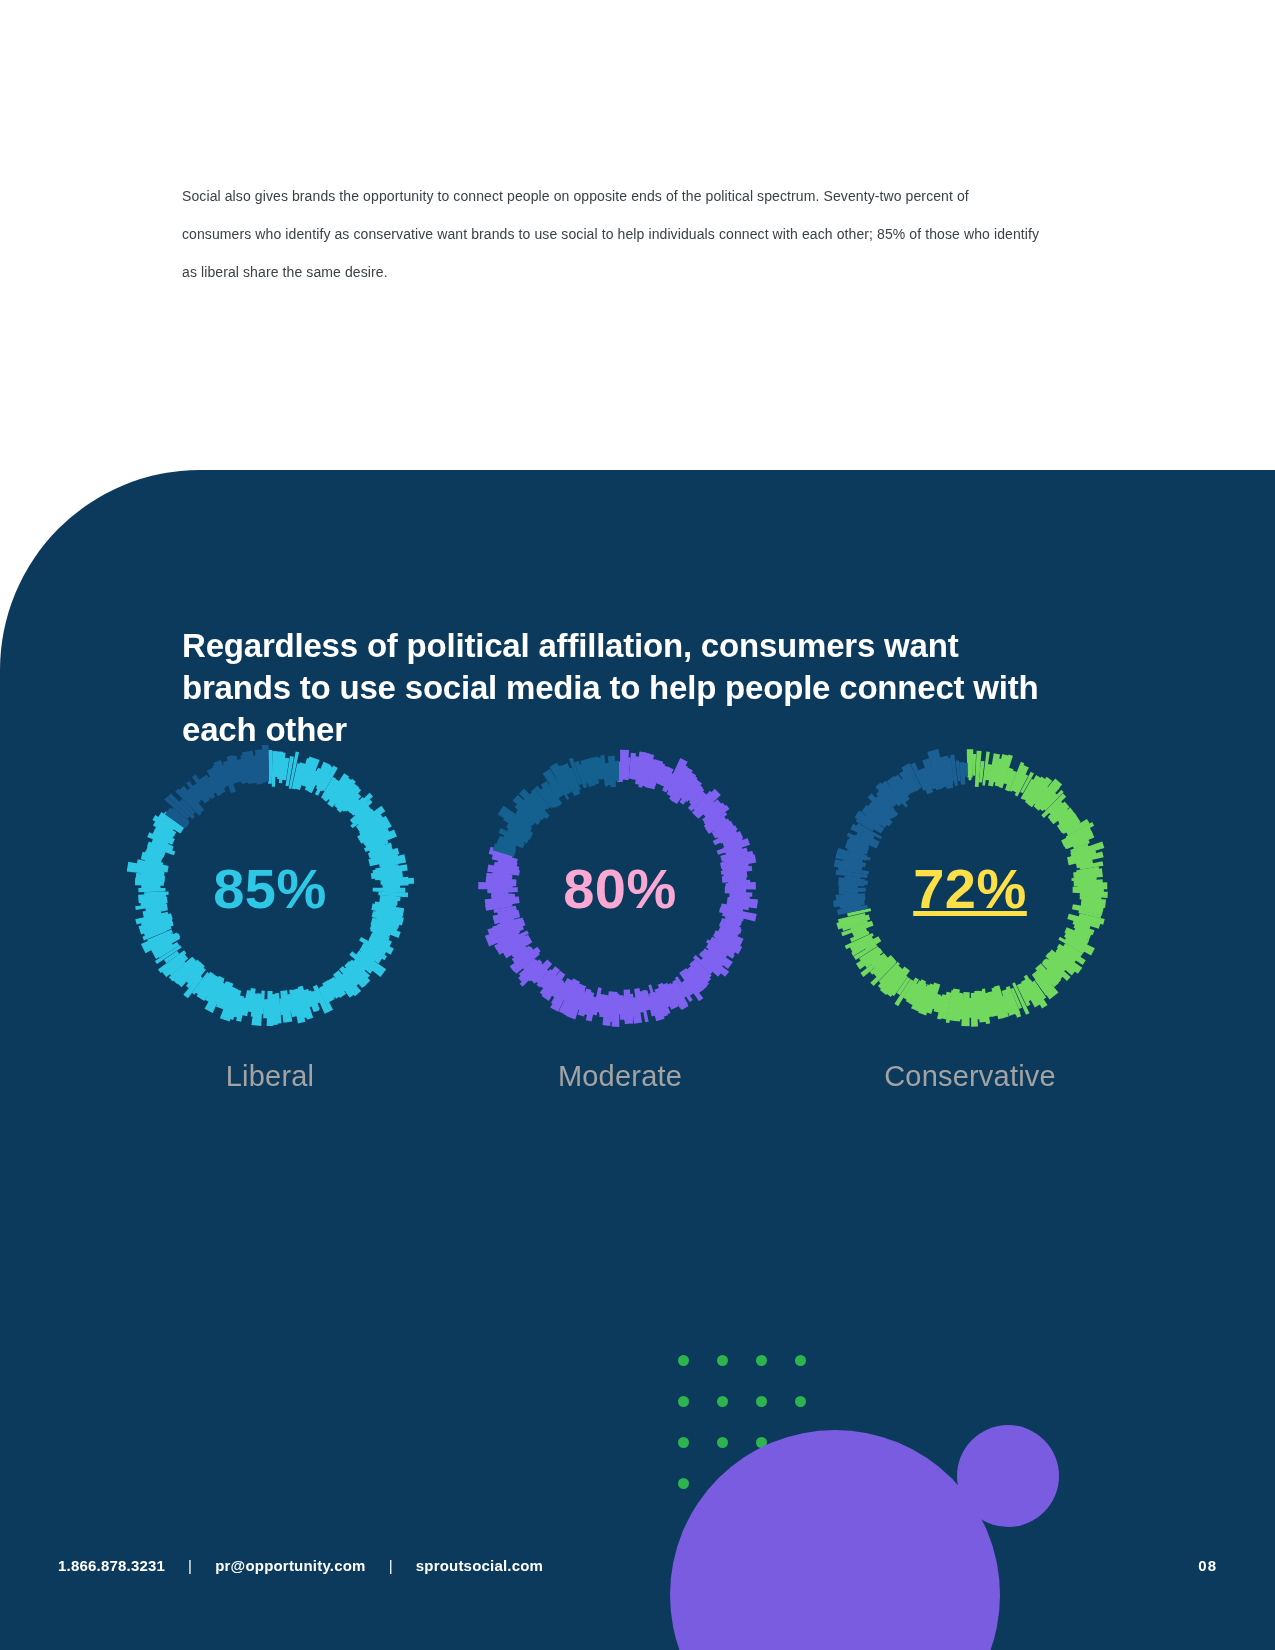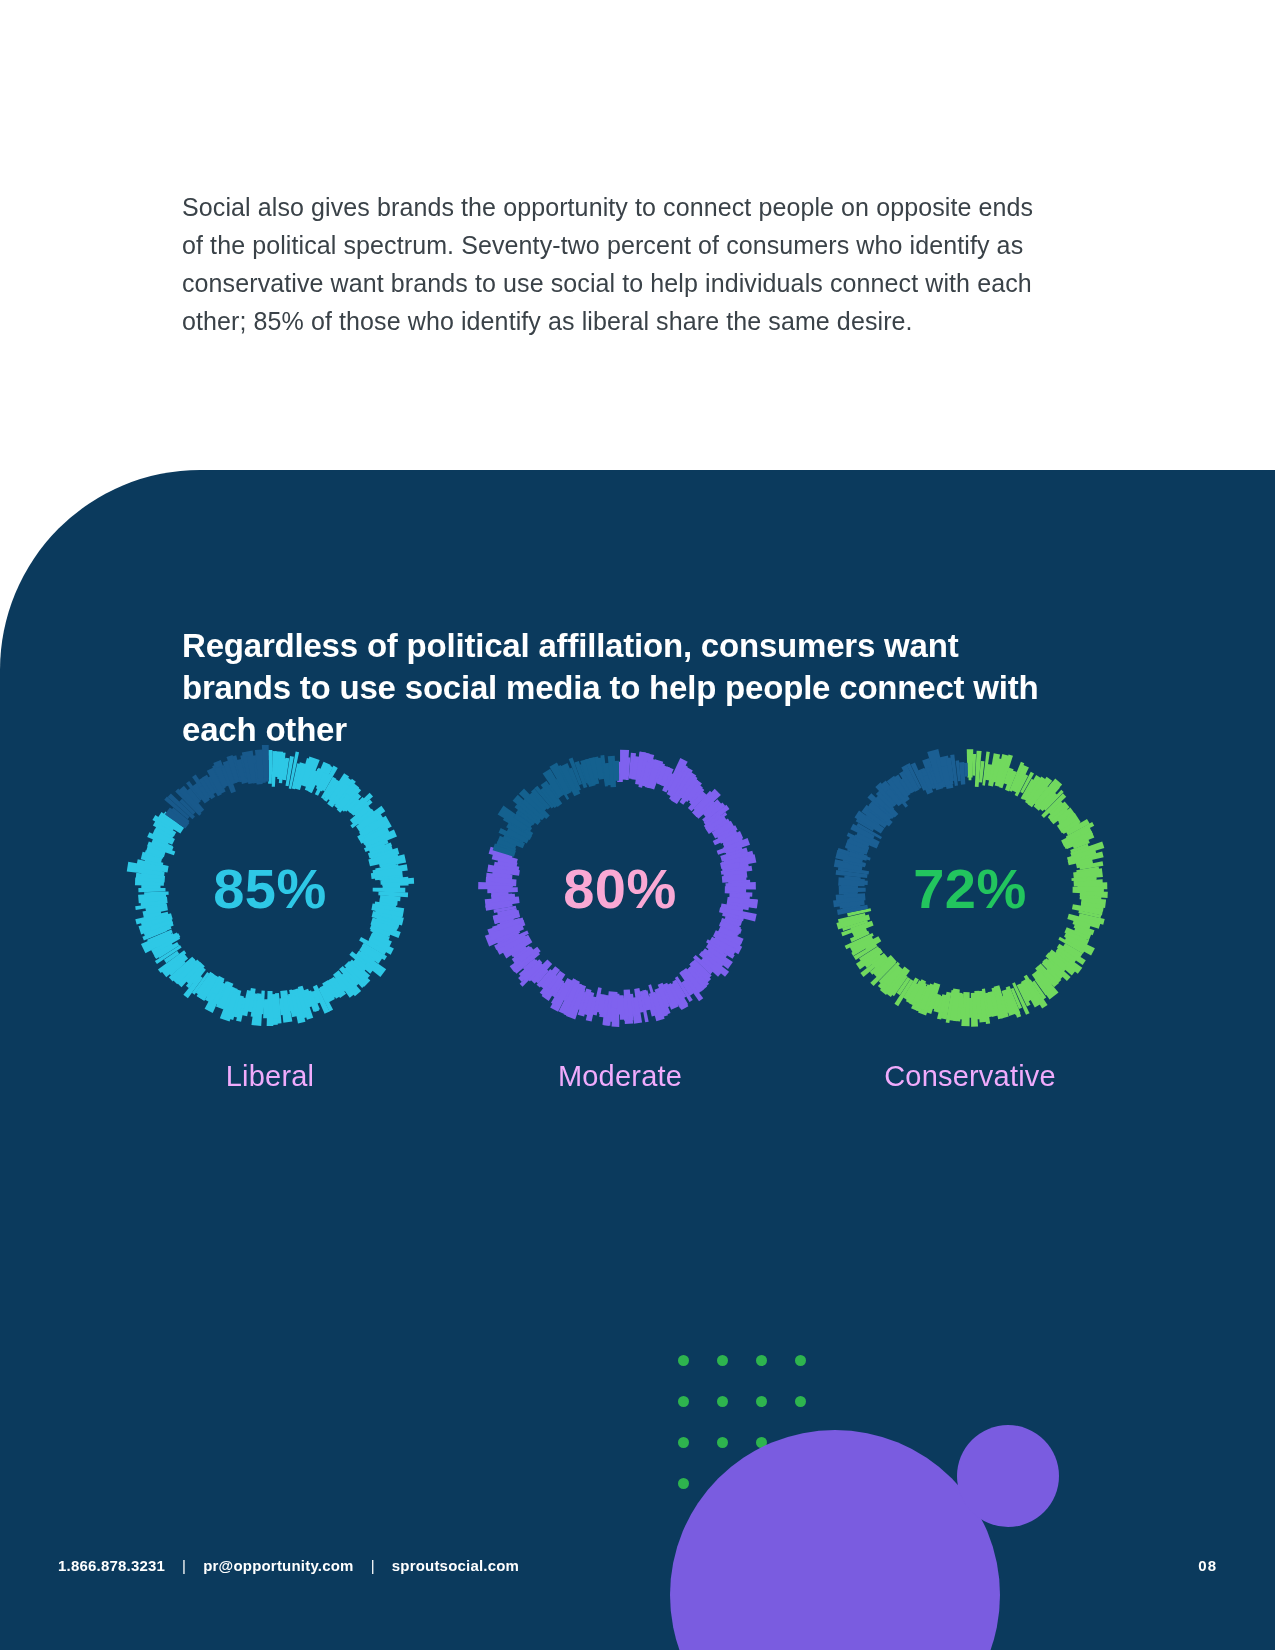--- a/index.html
+++ b/index.html
@@ -9,21 +9,21 @@
     font-family:"Liberation Sans", sans-serif;
     overflow:hidden;
     position:relative;
   }
   .page{position:relative;width:1275px;height:1650px;overflow:hidden;}
 
   
   .intro{
     position:absolute;
     left:182px;top:163px;width:860px;
-    font-size:25px;
+    font-size:14px;
     line-height:38px;
     color:#3a4248;
     letter-spacing:.1px;
   }
 
   
   .dark-panel{
     position:absolute;
     left:0;top:470px;width:1275px;height:1180px;
     background:#0b3a5d;
@@ -61,21 +61,21 @@
   }
   .donut-wrap svg{display:block;width:292px;height:292px;}
   .donut-value{
     position:absolute;left:0;top:0;width:292px;height:292px;
     display:flex;align-items:center;justify-content:center;
     font-size:56px;font-weight:bold;letter-spacing:.5px;
     pointer-events:none;
   }
   .donut-label{
     margin-top:26px;
-    color:#f0abfc;
+    color:#a3a3a3;
     font-size:29px;
     letter-spacing:.2px;
   }
 
   
   .dot-grid{
     position:absolute;
     left:678px;top:1355px;
     display:grid;
     grid-template-columns:repeat(4,39px);
@@ -102,21 +102,21 @@
   
   .footer{
     position:absolute;
     left:58px;top:1557px;
     color:#ffffff;
     font-size:15px;
     font-weight:bold;
     letter-spacing:.2px;
     display:flex;
     align-items:center;
-    gap:0px;
+    gap:6px;
   }
   .footer .sep{
     display:inline-block;
     padding:0 17px;
     color:#ffffff;
     font-weight:normal;
   }
   .page-num{
     position:absolute;
     right:58px;top:1557px;
@@ -900,21 +900,21 @@
                 <polygon points="117.54,39.01 111.78,17.34 119.16,15.60 123.68,37.56" fill="#1b5f93"></polygon>
                 <polygon points="122.62,47.02 115.15,15.39 123.97,13.62 129.30,45.68" fill="#1b5f93"></polygon>
                 <polygon points="121.15,43.60 116.60,24.81 126.28,22.87 129.34,41.95" fill="#1b5f93"></polygon>
                 <polygon points="126.07,39.39 121.77,16.33 126.82,15.49 130.23,38.70" fill="#1b5f93"></polygon>
                 <polygon points="130.82,43.92 126.21,12.93 130.30,12.38 133.96,43.50" fill="#1b5f93"></polygon>
                 <polygon points="133.93,39.30 131.60,18.66 135.02,18.32 136.80,39.02" fill="#1b5f93"></polygon>
                 <polygon points="136.99,42.64 135.05,20.39 140.28,20.04 141.30,42.36" fill="#1b5f93"></polygon>
                 <polygon points="140.67,34.63 140.01,20.94 143.71,20.82 143.96,34.53" fill="#1b5f93"></polygon>
               </g>
           </svg>
-          <div class="donut-value" style="color: #22c55e;">72%</div>
+          <div class="donut-value" style="color: #fde047; text-decoration: underline;">72%</div>
         </div>
         <div class="donut-label">Conservative</div>
       </div>
 
     </div>
   </div>
 
   <div class="dot-grid">
       <span></span>
       <span></span>

